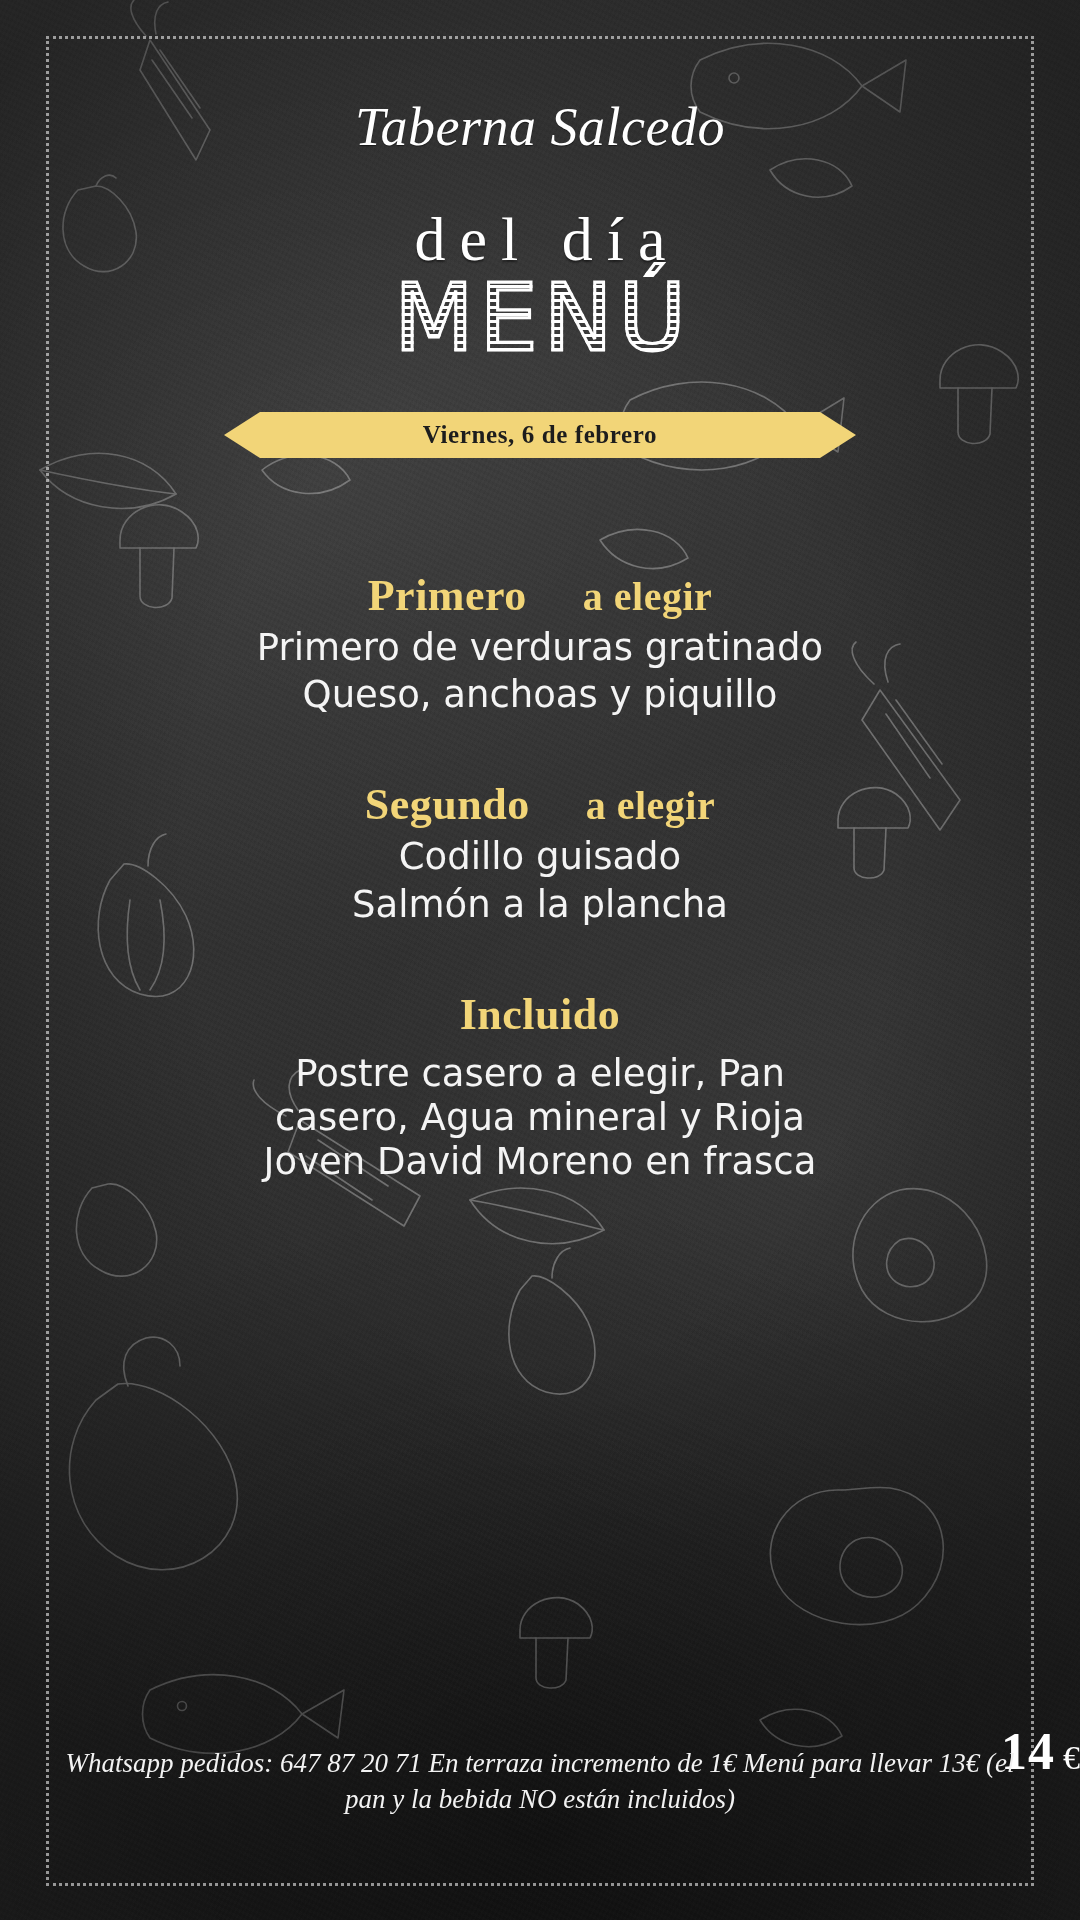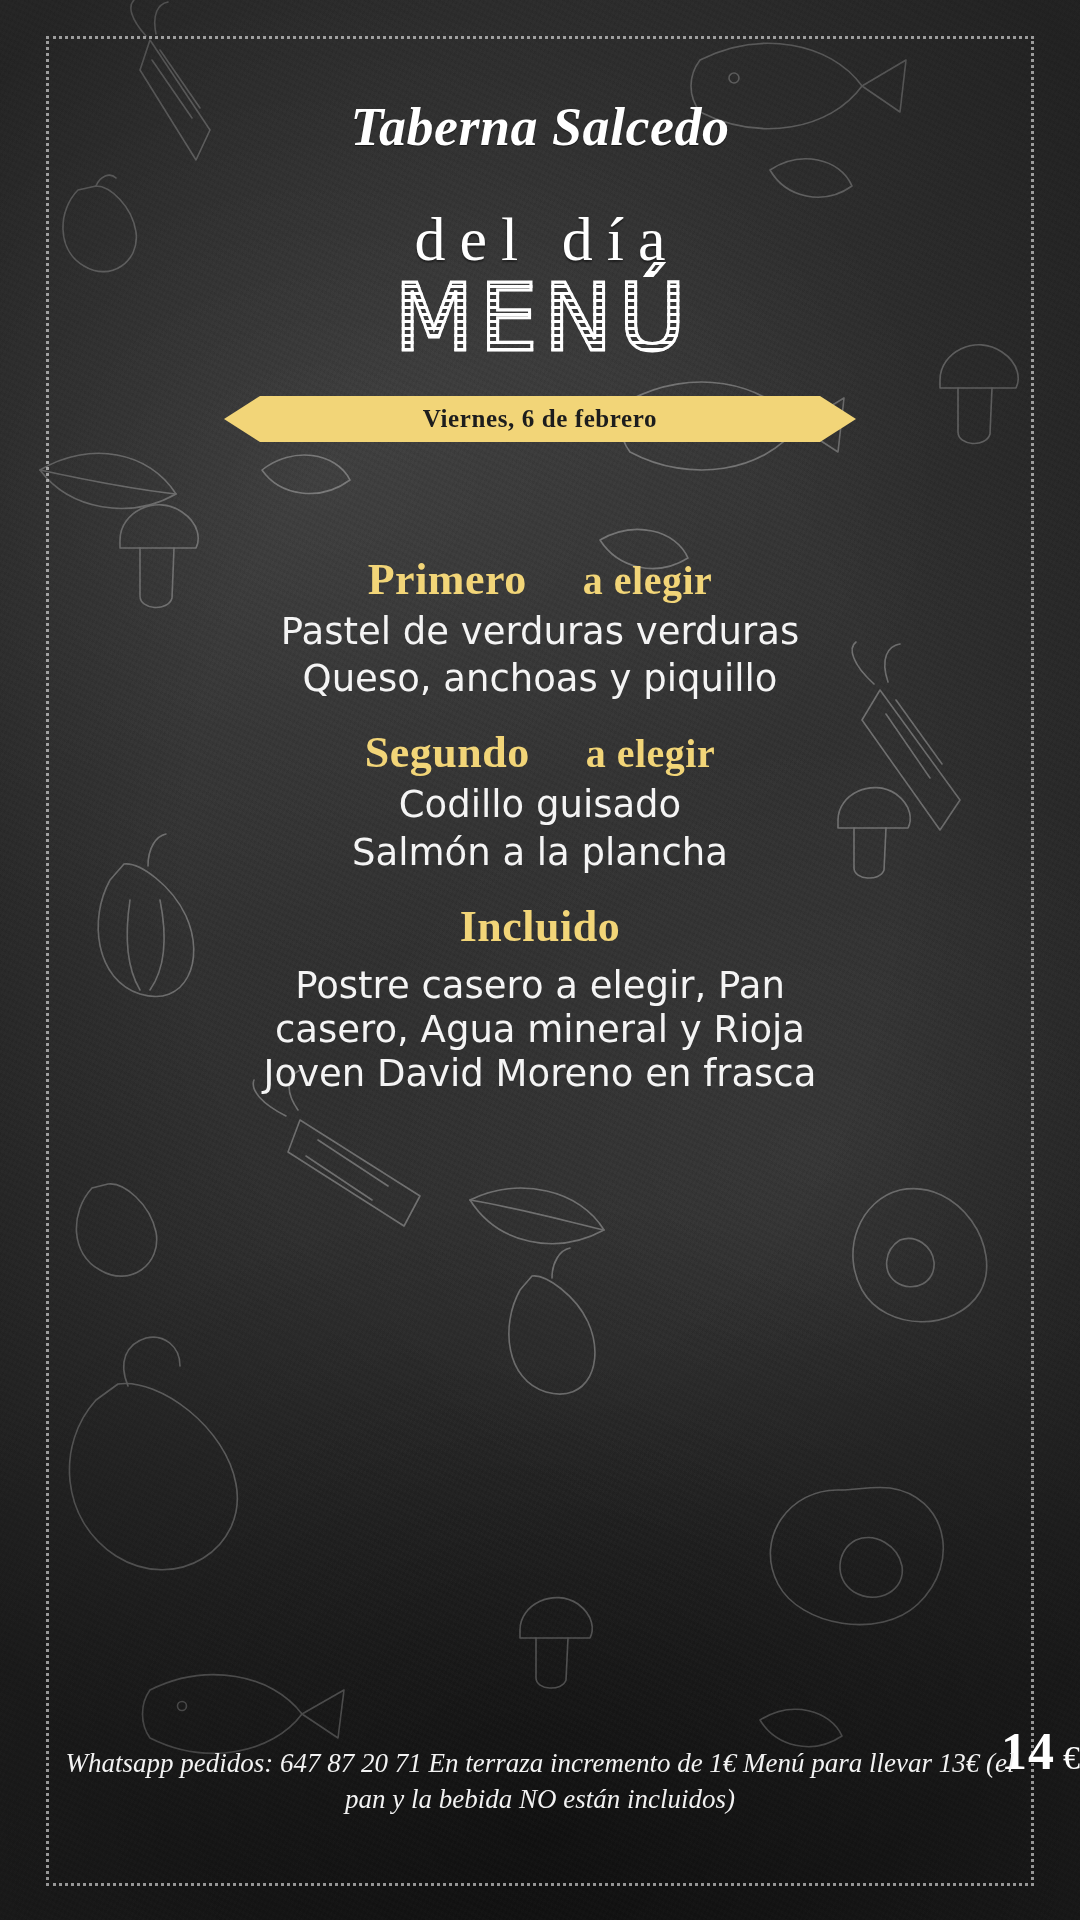--- a/index.html
+++ b/index.html
@@ -66,21 +66,21 @@
     inset: 0;
     display: flex;
     flex-direction: column;
     align-items: center;
   }
 
   .brand {
     margin-top: 96px;
     font-family: "Liberation Serif", serif;
     font-style: italic;
-    font-weight: bold;
+    font-weight: normal;
     font-size: 54px;
     letter-spacing: 0.5px;
     color: #ffffff;
     text-shadow: 0 1px 1px rgba(0,0,0,0.5);
   }
 
   .delDia {
     margin-top: 46px;
     font-family: "Liberation Serif", serif;
     font-weight: normal;
@@ -105,21 +105,21 @@
       #ffffff 0 3px,
       rgba(255,255,255,0) 3px 7px
     );
     -webkit-background-clip: text;
     background-clip: text;
     text-indent: 6px;
   }
 
   
   .ribbon-wrap {
-    margin-top: 28px;
+    margin-top: 44px;
     position: relative;
     width: 632px;
     height: 46px;
   }
   .ribbon-bar {
     position: absolute;
     left: 36px;
     right: 36px;
     top: 0;
     height: 46px;
@@ -159,21 +159,21 @@
     display: flex;
     flex-direction: column;
     align-items: center;
   }
   .course {
     width: 100%;
     display: flex;
     flex-direction: column;
     align-items: center;
   }
-  .course + .course { margin-top: 28px; }
+  .course + .course { margin-top: 64px; }
 
   .course-head {
     display: flex;
     align-items: baseline;
     justify-content: center;
     gap: 56px;
     color: #f2d578;
     font-family: "Liberation Serif", serif;
     font-weight: bold;
   }
@@ -335,21 +335,21 @@
       </div>
     </div>
 
     <div class="courses">
 
       <div class="course">
         <div class="course-head">
           <span class="course-title">Primero</span>
           <span class="course-choice">a elegir</span>
         </div>
-        <div class="dish">Pastel de verduras verduras</div>
+        <div class="dish">Primero de verduras gratinado</div>
         <div class="dish">Queso, anchoas y piquillo</div>
       </div>
 
       <div class="course">
         <div class="course-head">
           <span class="course-title">Segundo</span>
           <span class="course-choice">a elegir</span>
         </div>
         <div class="dish">Codillo guisado</div>
         <div class="dish">Salmón a la plancha</div>

